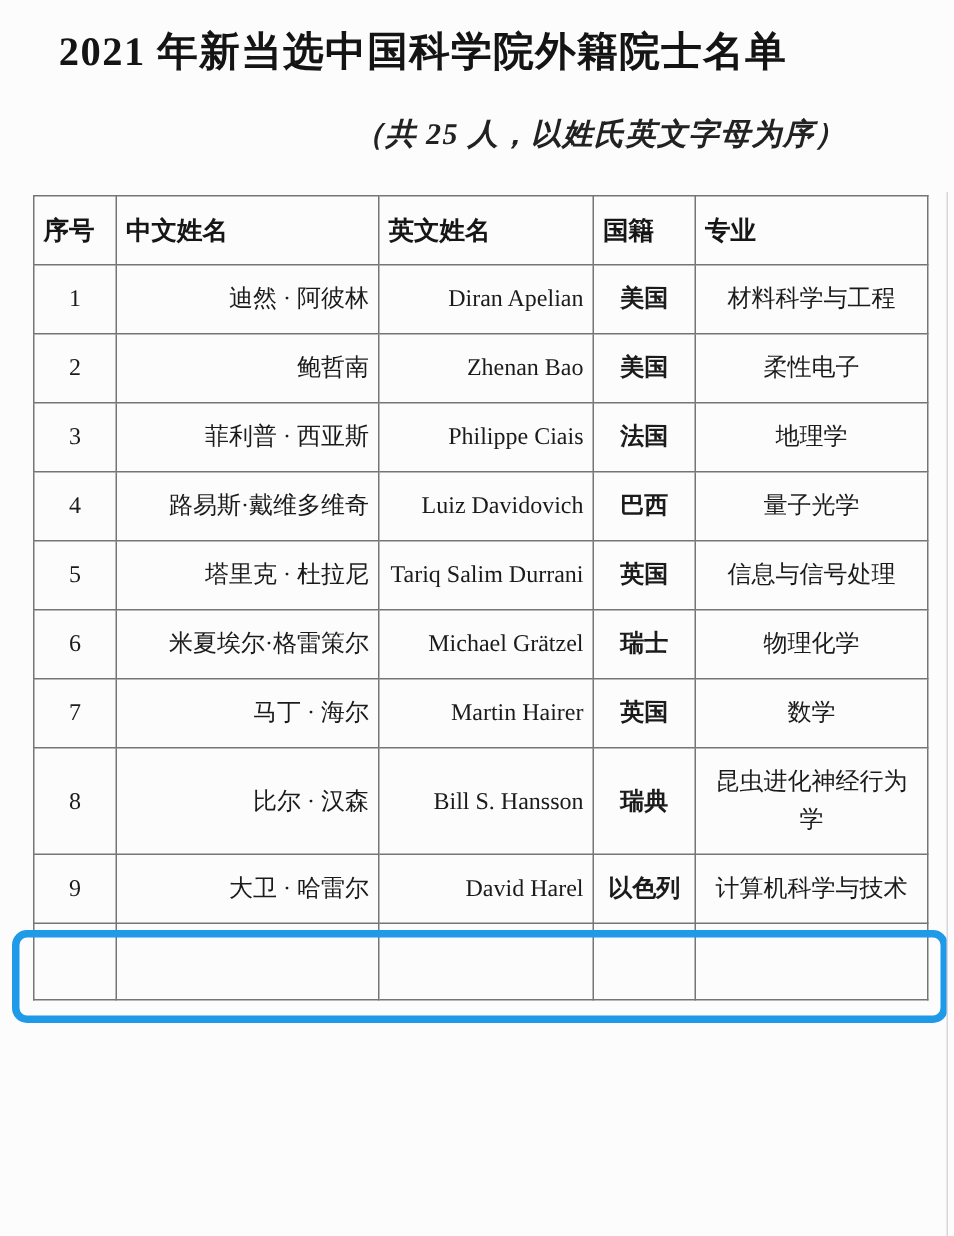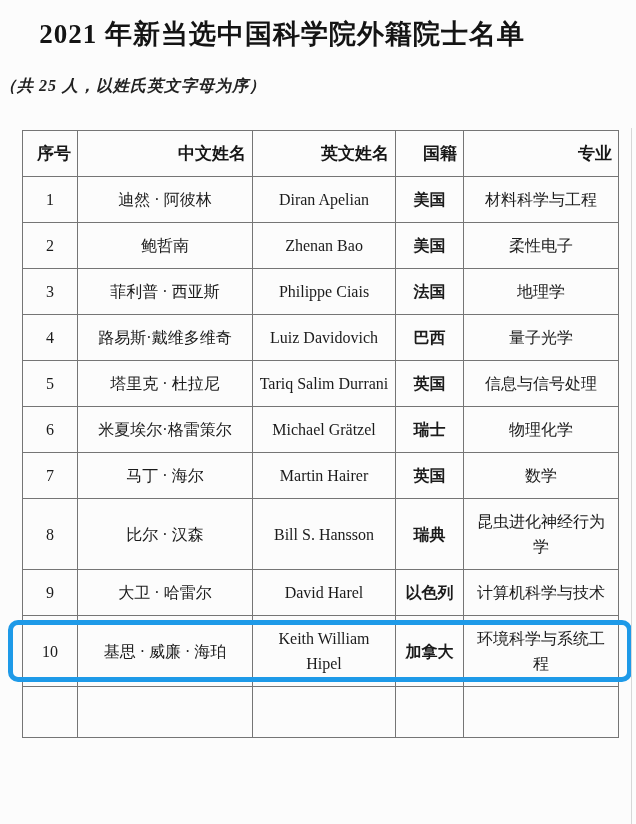--- a/index.html
+++ b/index.html
@@ -25,22 +25,22 @@
     margin: 0;
     padding-top: 16px;
     text-align: center;
     font-size: 27px;
     font-weight: bold;
     letter-spacing: 1px;
     color: #141414;
   }
   .doc-subtitle {
     margin-top: 24px;
-    text-align: left;
-    font-size: 16px;
+    text-align: right;
+    font-size: 20px;
     font-style: italic;
     font-weight: bold;
     letter-spacing: 1px;
     color: #222;
   }
   table.roster {
     position: absolute;
     left: 22px;
     top: 130px;
     width: 596px;
@@ -57,27 +57,27 @@
     border: 1px solid #757575;
     height: 25px;
     line-height: 25px;
     padding: 10px 6px;
     vertical-align: middle;
     box-sizing: content-box;
     overflow: hidden;
   }
   table.roster th {
     font-weight: bold;
-    text-align: right;
+    text-align: left;
     font-size: 17px;
     color: #161616;
   }
   td.c-no  { text-align: center; }
-  td.c-cn  { text-align: center; padding-left: 13px; padding-right: 10px; margin-left: 28px; }
-  td.c-en  { text-align: center; padding-left: 12px; padding-right: 10px; }
+  td.c-cn  { text-align: right; padding-left: 13px; padding-right: 10px; margin-left: 28px; }
+  td.c-en  { text-align: right; padding-left: 12px; padding-right: 10px; }
   td.c-nat { text-align: center; padding-left: 2px; padding-right: 2px; font-weight: bold; }
   td.c-field { text-align: center; padding-left: 12px; padding-right: 18px; margin-left: 16px; }
   tr.partial-row td {
     height: 30px;
     border-top: 1px solid #757575;
   }
   #highlight-box {
     position: absolute;
     box-sizing: border-box;
     border-style: solid;
@@ -178,27 +178,20 @@
     <td class="c-nat">瑞典</td>
     <td class="c-field">昆虫进化神经行为学</td>
   </tr>
         <tr>
     <td class="c-no">9</td>
     <td class="c-cn">大卫 · 哈雷尔</td>
     <td class="c-en">David Harel</td>
     <td class="c-nat">以色列</td>
     <td class="c-field">计算机科学与技术</td>
   </tr>
-        <tr id="highlighted-row">
-    <td class="c-no">10</td>
-    <td class="c-cn">基思 · 威廉 · 海珀</td>
-    <td class="c-en">Keith William Hipel</td>
-    <td class="c-nat">加拿大</td>
-    <td class="c-field">环境科学与系统工程</td>
-  </tr>
       </tbody>
     <tbody>
       <tr class="partial-row">
         <td class="c-no"></td>
         <td class="c-cn"></td>
         <td class="c-en"></td>
         <td class="c-nat"></td>
         <td class="c-field"></td>
       </tr>
     </tbody>

